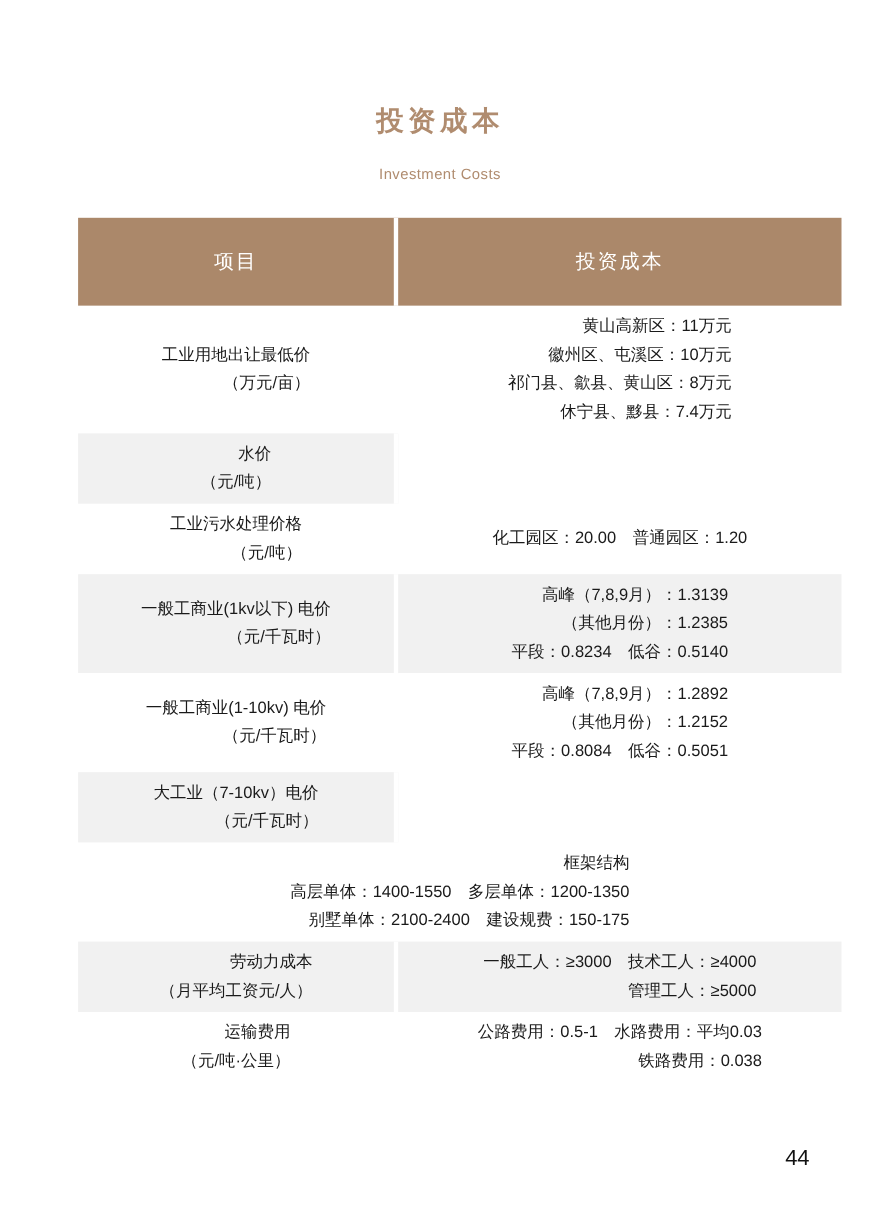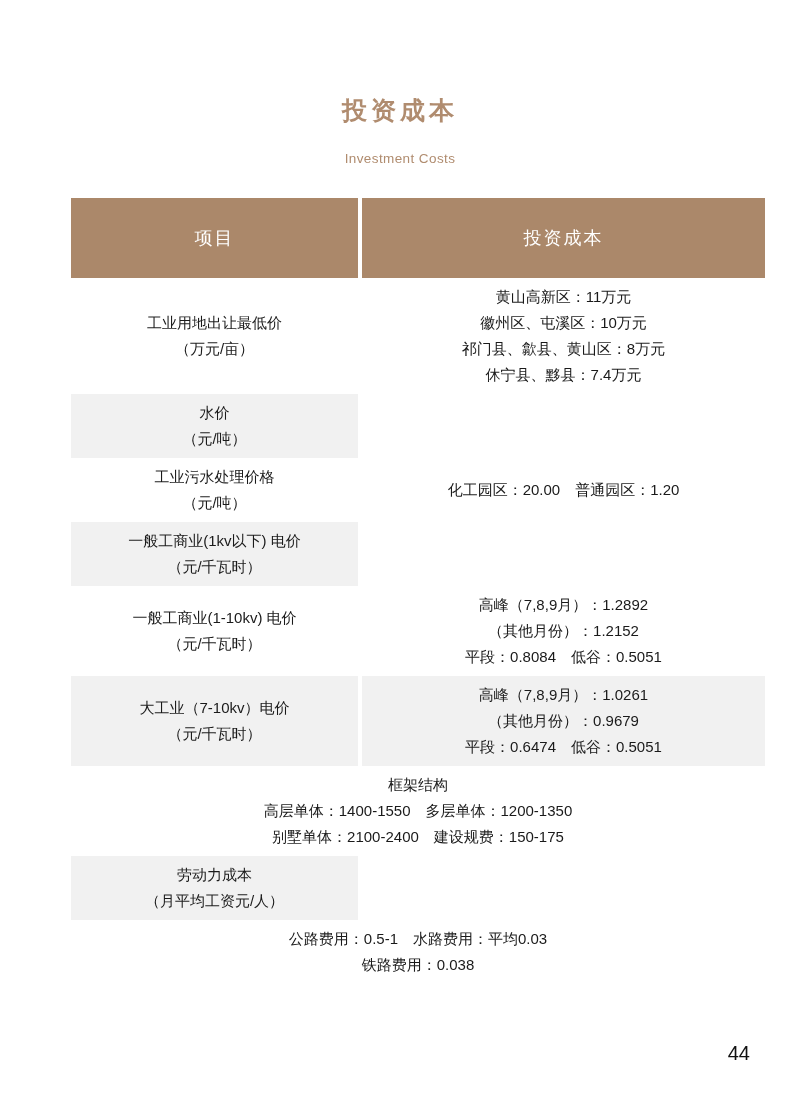--- a/index.html
+++ b/index.html
@@ -35,21 +35,21 @@
     left: 71px;
     top: 198px;
     width: 694px;
   }
   .trow { display: flex; width: 100%; }
   .cell {
     display: flex;
     flex-direction: column;
     justify-content: center;
     align-items: center;
-    text-align: center;
+    text-align: right;
     white-space: pre-line;
     background: #ffffff;
   }
   .cell.left  { width: 291px; border-right: 4px solid #ffffff; }
   .cell.right { flex: 1; }
 
   .trow.thead { height: 80px; }
   .trow.thead .cell {
     background: var(--accent, #ab886a);
     color: #ffffff;
@@ -61,21 +61,21 @@
   .trow.body-row .cell {
     padding: 6px 12px;
     font-size: 15px;
     line-height: 26px;
     font-weight: 400;
   }
   .trow.body-row.alt .cell { background: var(--row-gray, #f1f1f1); }
 
   .page-number {
     position: absolute;
-    right: 50px;
+    right: 64px;
     bottom: 38px;
     font-size: 20px;
     color: #111111;
   }
 </style>
 </head>
 <body>
 
 <div class="title-block">
   <div class="page-title">投资成本</div>
@@ -105,49 +105,53 @@
 
   <div class="trow body-row">
     <div class="cell left">工业污水处理价格
 （元/吨）</div>
     <div class="cell right">化工园区：20.00　普通园区：1.20</div>
   </div>
 
   <div class="trow body-row alt">
     <div class="cell left">一般工商业(1kv以下) 电价
 （元/千瓦时）</div>
+    <div class="cell right">高峰（7,8,9月）：1.3139
+（其他月份）：1.2385
+平段：0.8234　低谷：0.5140</div>
   </div>
 
   <div class="trow body-row">
     <div class="cell left">一般工商业(1-10kv) 电价
 （元/千瓦时）</div>
     <div class="cell right">高峰（7,8,9月）：1.2892
 （其他月份）：1.2152
 平段：0.8084　低谷：0.5051</div>
   </div>
 
   <div class="trow body-row alt">
     <div class="cell left">大工业（7-10kv）电价
 （元/千瓦时）</div>
-    <div class="cell right">高峰（7,8,9月）：1.0261
-（其他月份）：0.9679
-平段：0.6474　低谷：0.5051</div>
   </div>
 
   <div class="trow body-row">
     <div class="cell right">框架结构
 高层单体：1400-1550　多层单体：1200-1350
 别墅单体：2100-2400　建设规费：150-175</div>
   </div>
 
   <div class="trow body-row alt">
     <div class="cell left">劳动力成本
 （月平均工资元/人）</div>
+    <div class="cell right">一般工人：≥3000　技术工人：≥4000
+管理工人：≥5000</div>
   </div>
 
   <div class="trow body-row">
+    <div class="cell left">运输费用
+（元/吨·公里）</div>
     <div class="cell right">公路费用：0.5-1　水路费用：平均0.03
 铁路费用：0.038</div>
   </div>
 
 </div>
 
 <div class="page-number">44</div>
 
 </body></html>

